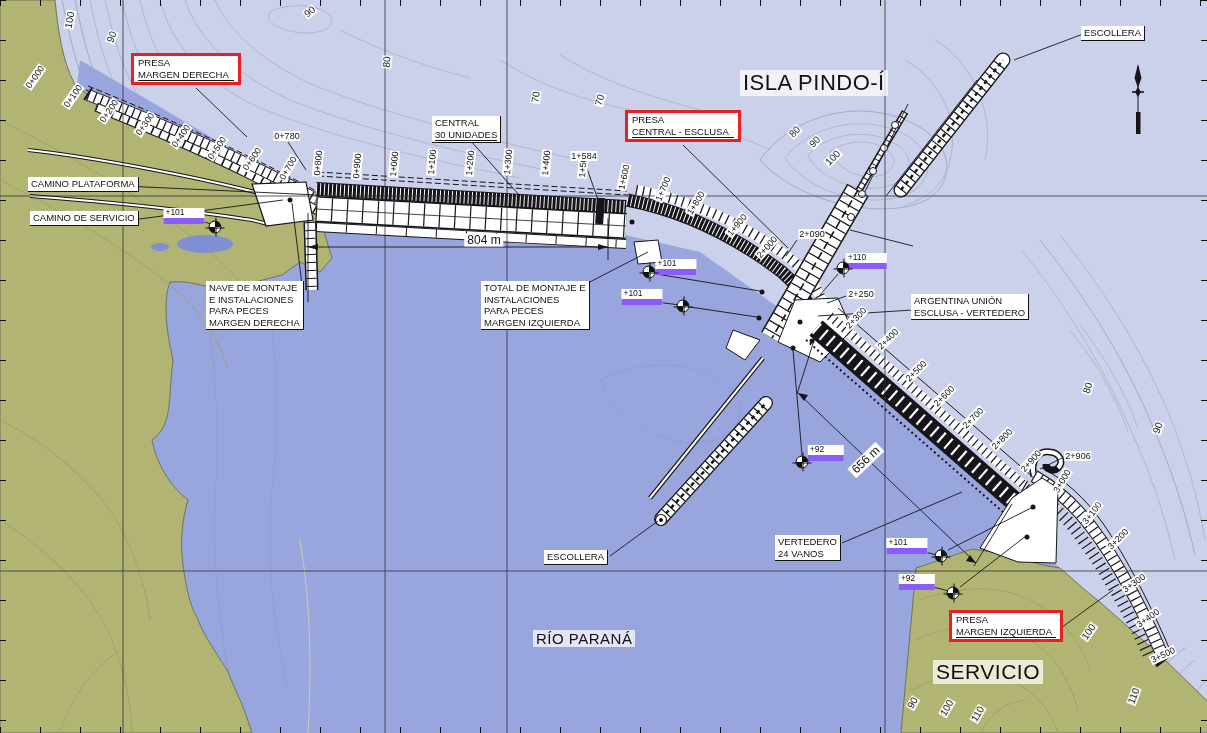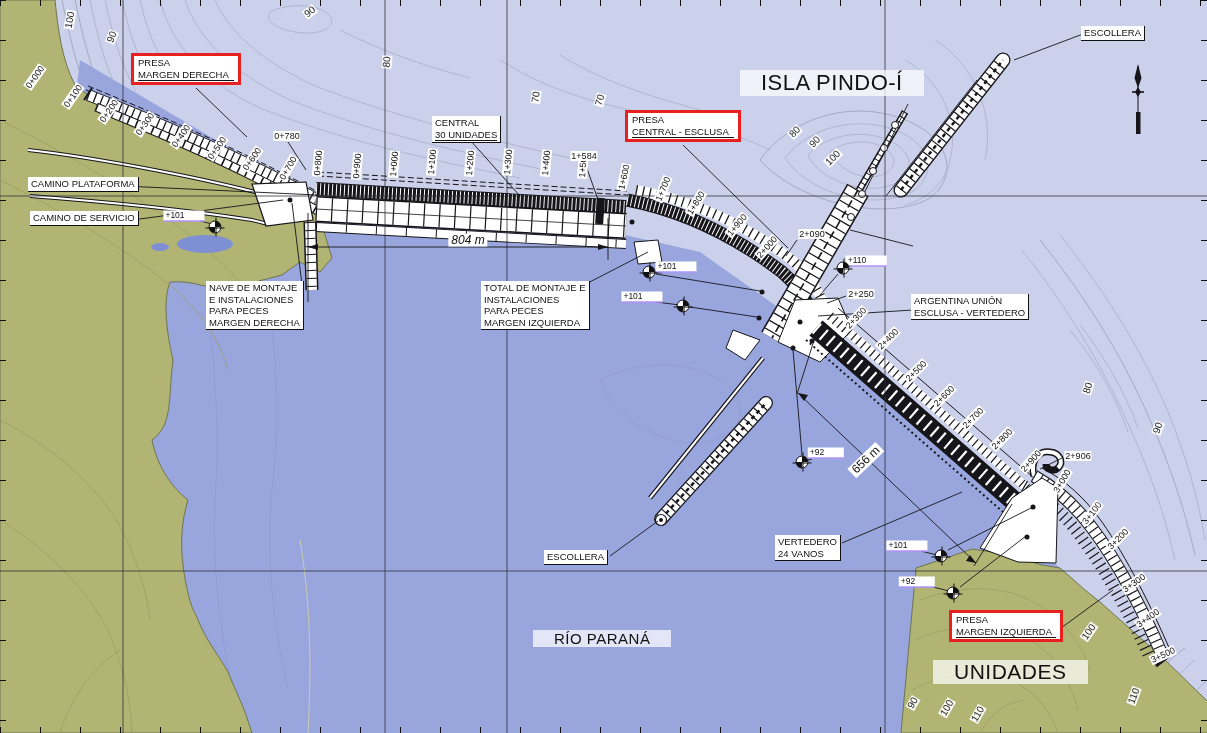--- a/index.html
+++ b/index.html
@@ -8,34 +8,34 @@
   #drawing{position:absolute;left:0;top:0;}
   #labels,#static-labels{position:absolute;left:0;top:0;width:100%;height:100%;pointer-events:none;}
   
   .ch{position:absolute;font-size:9px;line-height:10px;background:#fff;color:#111;
       padding:0 1px;white-space:nowrap;}
   .ct{position:absolute;font-size:10px;line-height:10px;background:rgba(255,255,255,.9);
       color:#222;padding:0 1px;white-space:nowrap;}
   .dim{position:absolute;font-size:12px;line-height:13px;background:#fff;color:#111;
       padding:0 3px;white-space:nowrap;}
   .sp{position:absolute;font-size:8.5px;line-height:9px;background:#fff;color:#111;
-      padding:0 20px 1px 2px;border-bottom:1px solid #8b5cf6;white-space:nowrap;}
+      padding:0 20px 1px 2px;border-bottom:6px solid #8b5cf6;white-space:nowrap;}
   .bm{position:absolute;width:11px;height:11px;border-radius:50%;border:1px solid #111;
       background:conic-gradient(from 0deg at 50% 50%,#111 0 90deg,#fff 90deg 180deg,#111 180deg 270deg,#fff 270deg 360deg);}
   .bm::before{content:'';position:absolute;left:-4px;right:-4px;top:50%;height:1px;background:#111;}
   .bm::after{content:'';position:absolute;top:-4px;bottom:-4px;left:50%;width:1px;background:#111;}
   
   .co{position:absolute;background:#fff;color:#111;font-size:9.5px;line-height:11.5px;
       padding:1px 3px;border-right:1px solid #111;border-bottom:1.5px solid #111;white-space:nowrap;}
   .co span{display:block;}
   .co .u{border-bottom:1.5px solid #111;}
   .co.info{border:1px solid #444;border-bottom:2px solid #111;}
   .co.red{border:3px solid var(--red,#e8201f);padding:1px 4px;}
   .region{position:absolute;font-size:22px;letter-spacing:.5px;color:#111;
-      background:rgba(255,255,255,.72);padding:0 21px;white-space:nowrap;}
+      background:rgba(255,255,255,.72);padding:0 3px;white-space:nowrap;}
   
   .ticks{position:absolute;pointer-events:none;}
   .ticks.h{left:0;width:100%;height:6px;background:repeating-linear-gradient(90deg,#111 0 1px,transparent 1px 40px);}
   .ticks.v{top:0;height:100%;width:6px;background:repeating-linear-gradient(180deg,#111 0 1px,transparent 1px 40px);}
   
   .k{stroke:#15151a;fill:none;}
   .wst{stroke:#fff;fill:none;}
   .cont{stroke:#a9aec6;stroke-width:.8;fill:none;}
   .contd{stroke:#9aa0b8;stroke-width:.8;fill:none;}
   .lcont{stroke:#99a062;stroke-width:.8;fill:none;}
@@ -361,21 +361,21 @@
       <div class="ct" style="left: 795px; top: 132px; transform: translate(-50%, -50%) rotate(-45deg);">80</div>
       <div class="ct" style="left: 815px; top: 142px; transform: translate(-50%, -50%) rotate(-45deg);">90</div>
       <div class="ct" style="left: 833px; top: 158px; transform: translate(-50%, -50%) rotate(-45deg);">100</div>
       <div class="ct" style="left: 1088px; top: 388px; transform: translate(-50%, -50%) rotate(-72deg);">80</div>
       <div class="ct" style="left: 1158px; top: 428px; transform: translate(-50%, -50%) rotate(-70deg);">90</div>
       <div class="ct" style="left: 1089px; top: 632px; transform: translate(-50%, -50%) rotate(-55deg);">100</div>
       <div class="ct" style="left: 1134px; top: 696px; transform: translate(-50%, -50%) rotate(-70deg);">110</div>
       <div class="ct" style="left: 913px; top: 703px; transform: translate(-50%, -50%) rotate(-60deg);">90</div>
       <div class="ct" style="left: 947px; top: 708px; transform: translate(-50%, -50%) rotate(-60deg);">100</div>
       <div class="ct" style="left: 978px; top: 714px; transform: translate(-50%, -50%) rotate(-60deg);">110</div>
-      <div class="dim" style="left: 468px; top: 240px; transform: translate(-50%, -50%) rotate(0deg); font-style: italic;">804 m</div>
+      <div class="dim" style="left: 484px; top: 240px; transform: translate(-50%, -50%) rotate(0deg);">804 m</div>
       <div class="dim" style="left: 866px; top: 460px; transform: translate(-50%, -50%) rotate(-44deg);">656 m</div>
       <div class="sp" style="left: 184px; top: 216px; transform: translate(-50%, -50%) rotate(0deg);">+101</div>
       <div class="bm" style="left: 215px; top: 227px; transform: translate(-50%, -50%) rotate(0deg);"></div>
       <div class="sp" style="left: 676px; top: 267px; transform: translate(-50%, -50%) rotate(0deg);">+101</div>
       <div class="bm" style="left: 649px; top: 272px; transform: translate(-50%, -50%) rotate(0deg);"></div>
       <div class="sp" style="left: 642px; top: 297px; transform: translate(-50%, -50%) rotate(0deg);">+101</div>
       <div class="bm" style="left: 683px; top: 306px; transform: translate(-50%, -50%) rotate(0deg);"></div>
       <div class="sp" style="left: 866px; top: 261px; transform: translate(-50%, -50%) rotate(0deg);">+110</div>
       <div class="bm" style="left: 843px; top: 268px; transform: translate(-50%, -50%) rotate(0deg);"></div>
       <div class="sp" style="left: 826px; top: 453px; transform: translate(-50%, -50%) rotate(0deg);">+92</div>
@@ -383,21 +383,21 @@
       <div class="sp" style="left: 907px; top: 546px; transform: translate(-50%, -50%) rotate(0deg);">+101</div>
       <div class="bm" style="left: 941px; top: 556px; transform: translate(-50%, -50%) rotate(0deg);"></div>
       <div class="sp" style="left: 917px; top: 582px; transform: translate(-50%, -50%) rotate(0deg);">+92</div>
       <div class="bm" style="left: 953px; top: 593px; transform: translate(-50%, -50%) rotate(0deg);"></div>
     </div>
 
 <div id="static-labels">
 
   <div class="region" style="left:740px;top:70px">ISLA PINDO-Í</div>
   <div class="region" style="left:533px;top:630px;font-size:15px">RÍO PARANÁ</div>
-  <div class="region" style="left:933px;top:660px;font-size:21px">UNIDADES</div>
+  <div class="region" style="left:933px;top:660px;font-size:21px">SERVICIO</div>
 
   <div class="co" style="left:28px;top:177px">
     <span>CAMINO PLATAFORMA</span>
   </div>
   <div class="co" style="left:30px;top:211px">
     <span>CAMINO DE SERVICIO</span>
   </div>
   <div class="co" style="left:432px;top:116px">
     <span>CENTRAL</span>
     <span class="u">30 UNIDADES</span>

